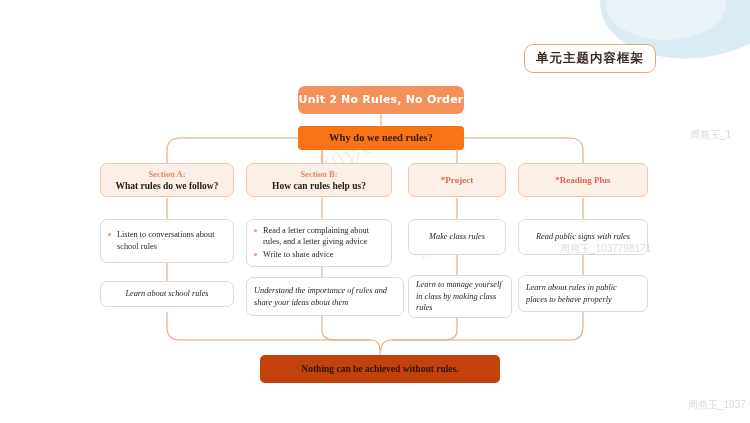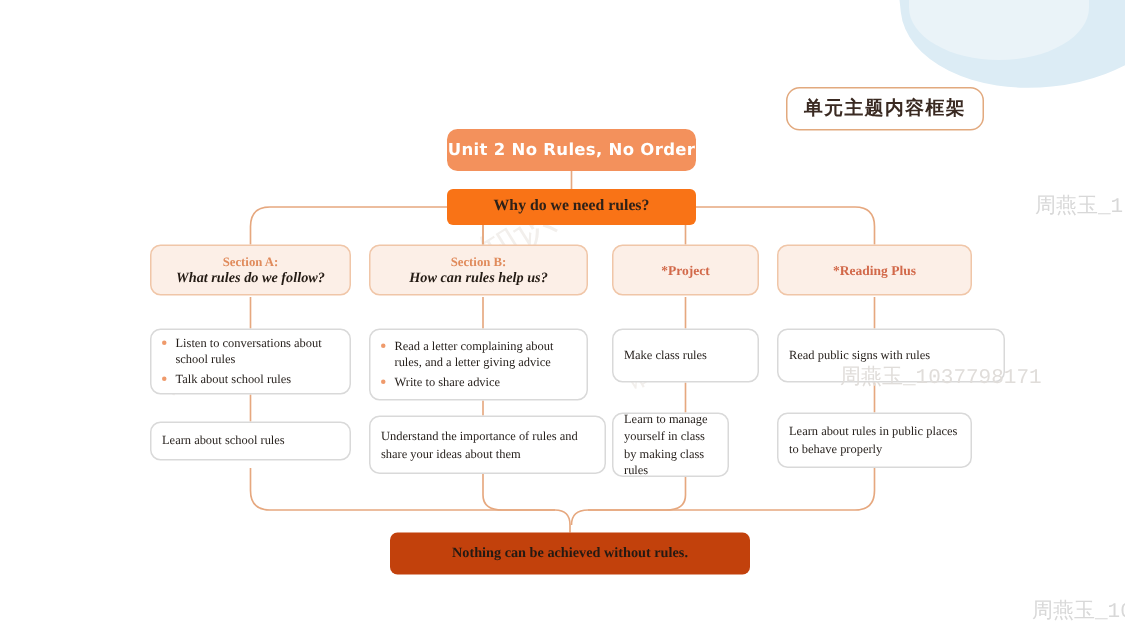--- a/index.html
+++ b/index.html
@@ -62,21 +62,20 @@
     border-radius: 9px;
     background: #ffffff;
     color: #3a2a22;
     font-size: 12.5px;
     font-weight: bold;
     letter-spacing: 1px;
     display: flex;
     align-items: center;
     justify-content: center;
     font-family: "DejaVu Sans", sans-serif;
-    margin-top: 14px;
   }
   .unit-box {
     left: 298px;
     top: 86px;
     width: 166px;
     height: 28px;
     background: #f3915c;
     border-radius: 7px;
     color: #ffffff;
     font-size: 11px;
@@ -113,36 +112,36 @@
     color: #e08b5c;
     font-size: 8.5px;
     font-weight: bold;
     line-height: 11px;
   }
   .section-box .sec-q {
     color: #241b14;
     font-size: 9.5px;
     font-weight: bold;
     line-height: 12px;
-    font-style: italic;
   }
   .section-box.single .sec-label {
     color: #d2694a;
     font-size: 9px;
     line-height: 34px;
   }
   .content-box {
     background: #ffffff;
     border: 1px solid #d9d9d9;
     border-radius: 7px;
     color: #231d19;
     font-size: 8.3px;
     line-height: 11.4px;
     padding: 5px 7px;
     box-sizing: border-box;
+    align-items: center;
   }
   .content-box ul {
     margin: 0;
     padding: 0;
     list-style: none;
   }
   .content-box li {
     position: relative;
     padding-left: 9px;
     margin: 0 0 1px 0;
@@ -152,40 +151,41 @@
     position: absolute;
     left: 0;
     top: 4.2px;
     width: 3px;
     height: 3px;
     border-radius: 50%;
     background: #ef9a6b;
   }
   .plain-text {
     display: block;
+    font-style: italic;
   }
   .final-box {
     left: 260px;
     top: 355px;
     width: 240px;
     height: 28px;
     background: #c2410c;
     border-radius: 5px;
     color: #241a13;
     font-size: 9.5px;
     font-weight: bold;
     text-align: center;
     line-height: 28px;
     display: block;
   }
   .watermark {
     position: absolute;
     color: #d8d8d8;
-    font-size: 14px;
-    font-family: Liberation Mono, monospace;
+    font-size: 10px;
+    font-family: Liberation Sans, sans-serif;
     white-space: nowrap;
     pointer-events: none;
   }
   .wm-a { left: 690px; top: 128px; }
   .wm-b { left: 560px; top: 242px; color: #e0ddda; }
   .wm-c { left: 688px; top: 398px; }
   .wm-faint {
     position: absolute;
     color: #f2efec;
     font-size: 26px;
@@ -243,21 +243,20 @@
   <div class="node why-box">Why do we need rules?</div>
 
   <div class="node section-box" style="left:100px; top:163px; width:134px;">
     <span class="sec-label">Section A:</span>
     <span class="sec-q">What rules do we follow?</span>
   </div>
 
   <div class="node content-box" style="left:100px; top:219px; width:134px; height:44px;">
     <ul>
       <li>Listen to conversations about school rules</li>
-      <li>Talk about school rules</li>
     </ul>
   </div>
 
   <div class="node content-box" style="left:100px; top:281px; width:134px; height:26px;">
     <span class="plain-text">Learn about school rules</span>
   </div>
 
   <div class="node section-box" style="left:246px; top:163px; width:146px;">
     <span class="sec-label">Section B:</span>
     <span class="sec-q">How can rules help us?</span>
@@ -275,29 +274,29 @@
   </div>
 
   <div class="node section-box single" style="left:408px; top:163px; width:98px;">
     <span class="sec-label">*Project</span>
   </div>
 
   <div class="node content-box" style="left:408px; top:219px; width:98px; height:36px;">
     <span class="plain-text">Make class rules</span>
   </div>
 
-  <div class="node content-box" style="left:408px; top:275px; width:78px; height:43px;">
+  <div class="node content-box" style="left:408px; top:275px; width:104px; height:43px;">
     <span class="plain-text">Learn to manage yourself in class by making class rules</span>
   </div>
 
   <div class="node section-box single" style="left:518px; top:163px; width:130px;">
     <span class="sec-label">*Reading Plus</span>
   </div>
 
-  <div class="node content-box" style="left:518px; top:219px; width:152px; height:36px;">
+  <div class="node content-box" style="left:518px; top:219px; width:130px; height:36px;">
     <span class="plain-text">Read public signs with rules</span>
   </div>
 
   <div class="node content-box" style="left:518px; top:275px; width:130px; height:37px;">
     <span class="plain-text">Learn about rules in public places to behave properly</span>
   </div>
 
   <div class="node final-box">Nothing can be achieved without rules.</div>
 
   <div class="watermark wm-a">周燕玉_1</div>

